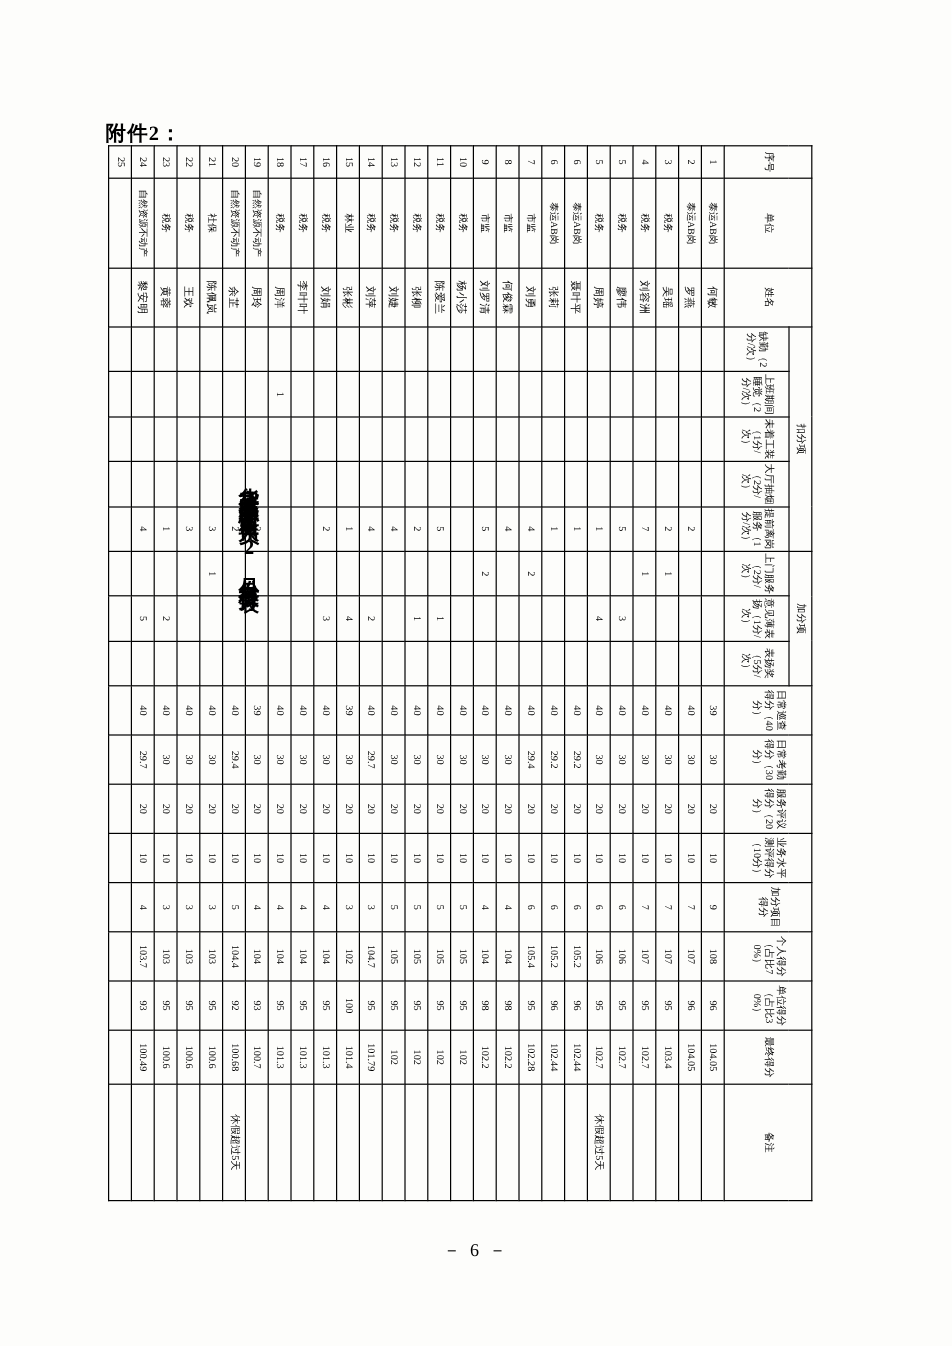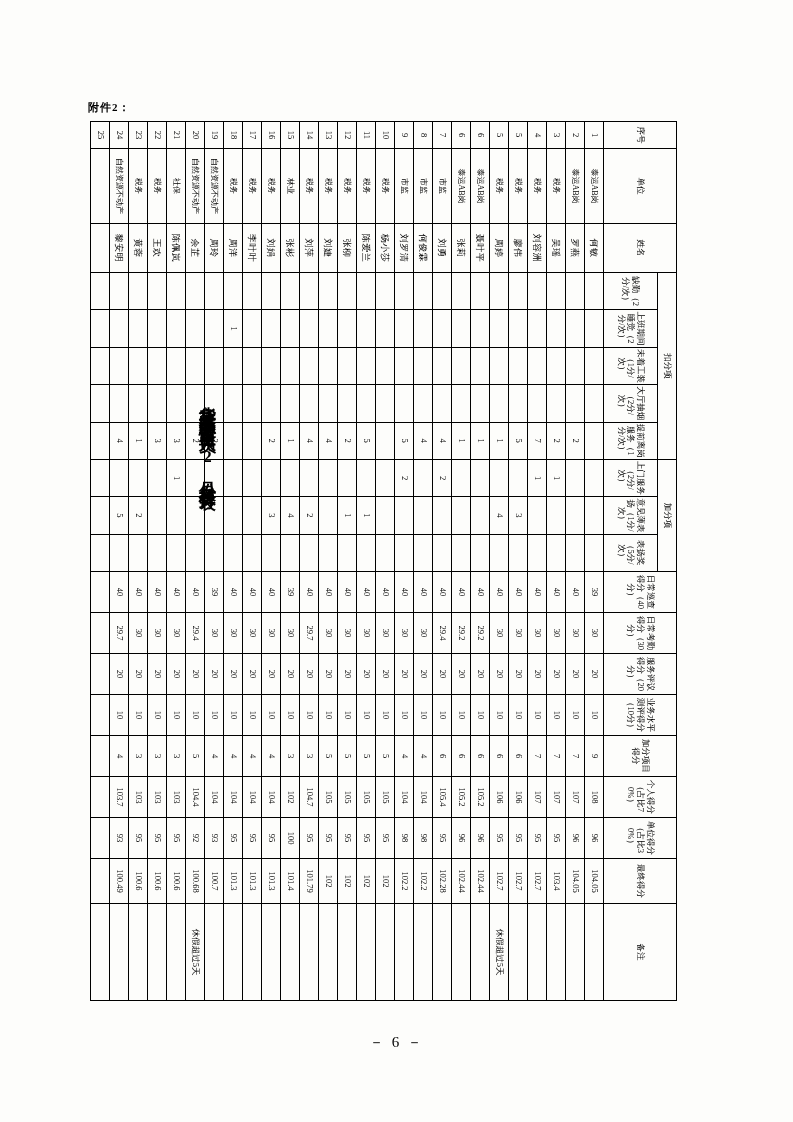--- a/index.html
+++ b/index.html
@@ -20,21 +20,21 @@
     position: absolute;
     inset: 0;
     background: #fdfdfb;
   }
 
   
   .attach-label {
     position: absolute;
     left: 88px;
     top: 100px;
-    font-size: 11px;
+    font-size: 17px;
     font-weight: bold;
     letter-spacing: 1px;
     font-family: "Liberation Serif", "DejaVu Serif", serif;
   }
 
   
   .vtitle {
     position: absolute;
     left: 196px;
     top: 392px;

